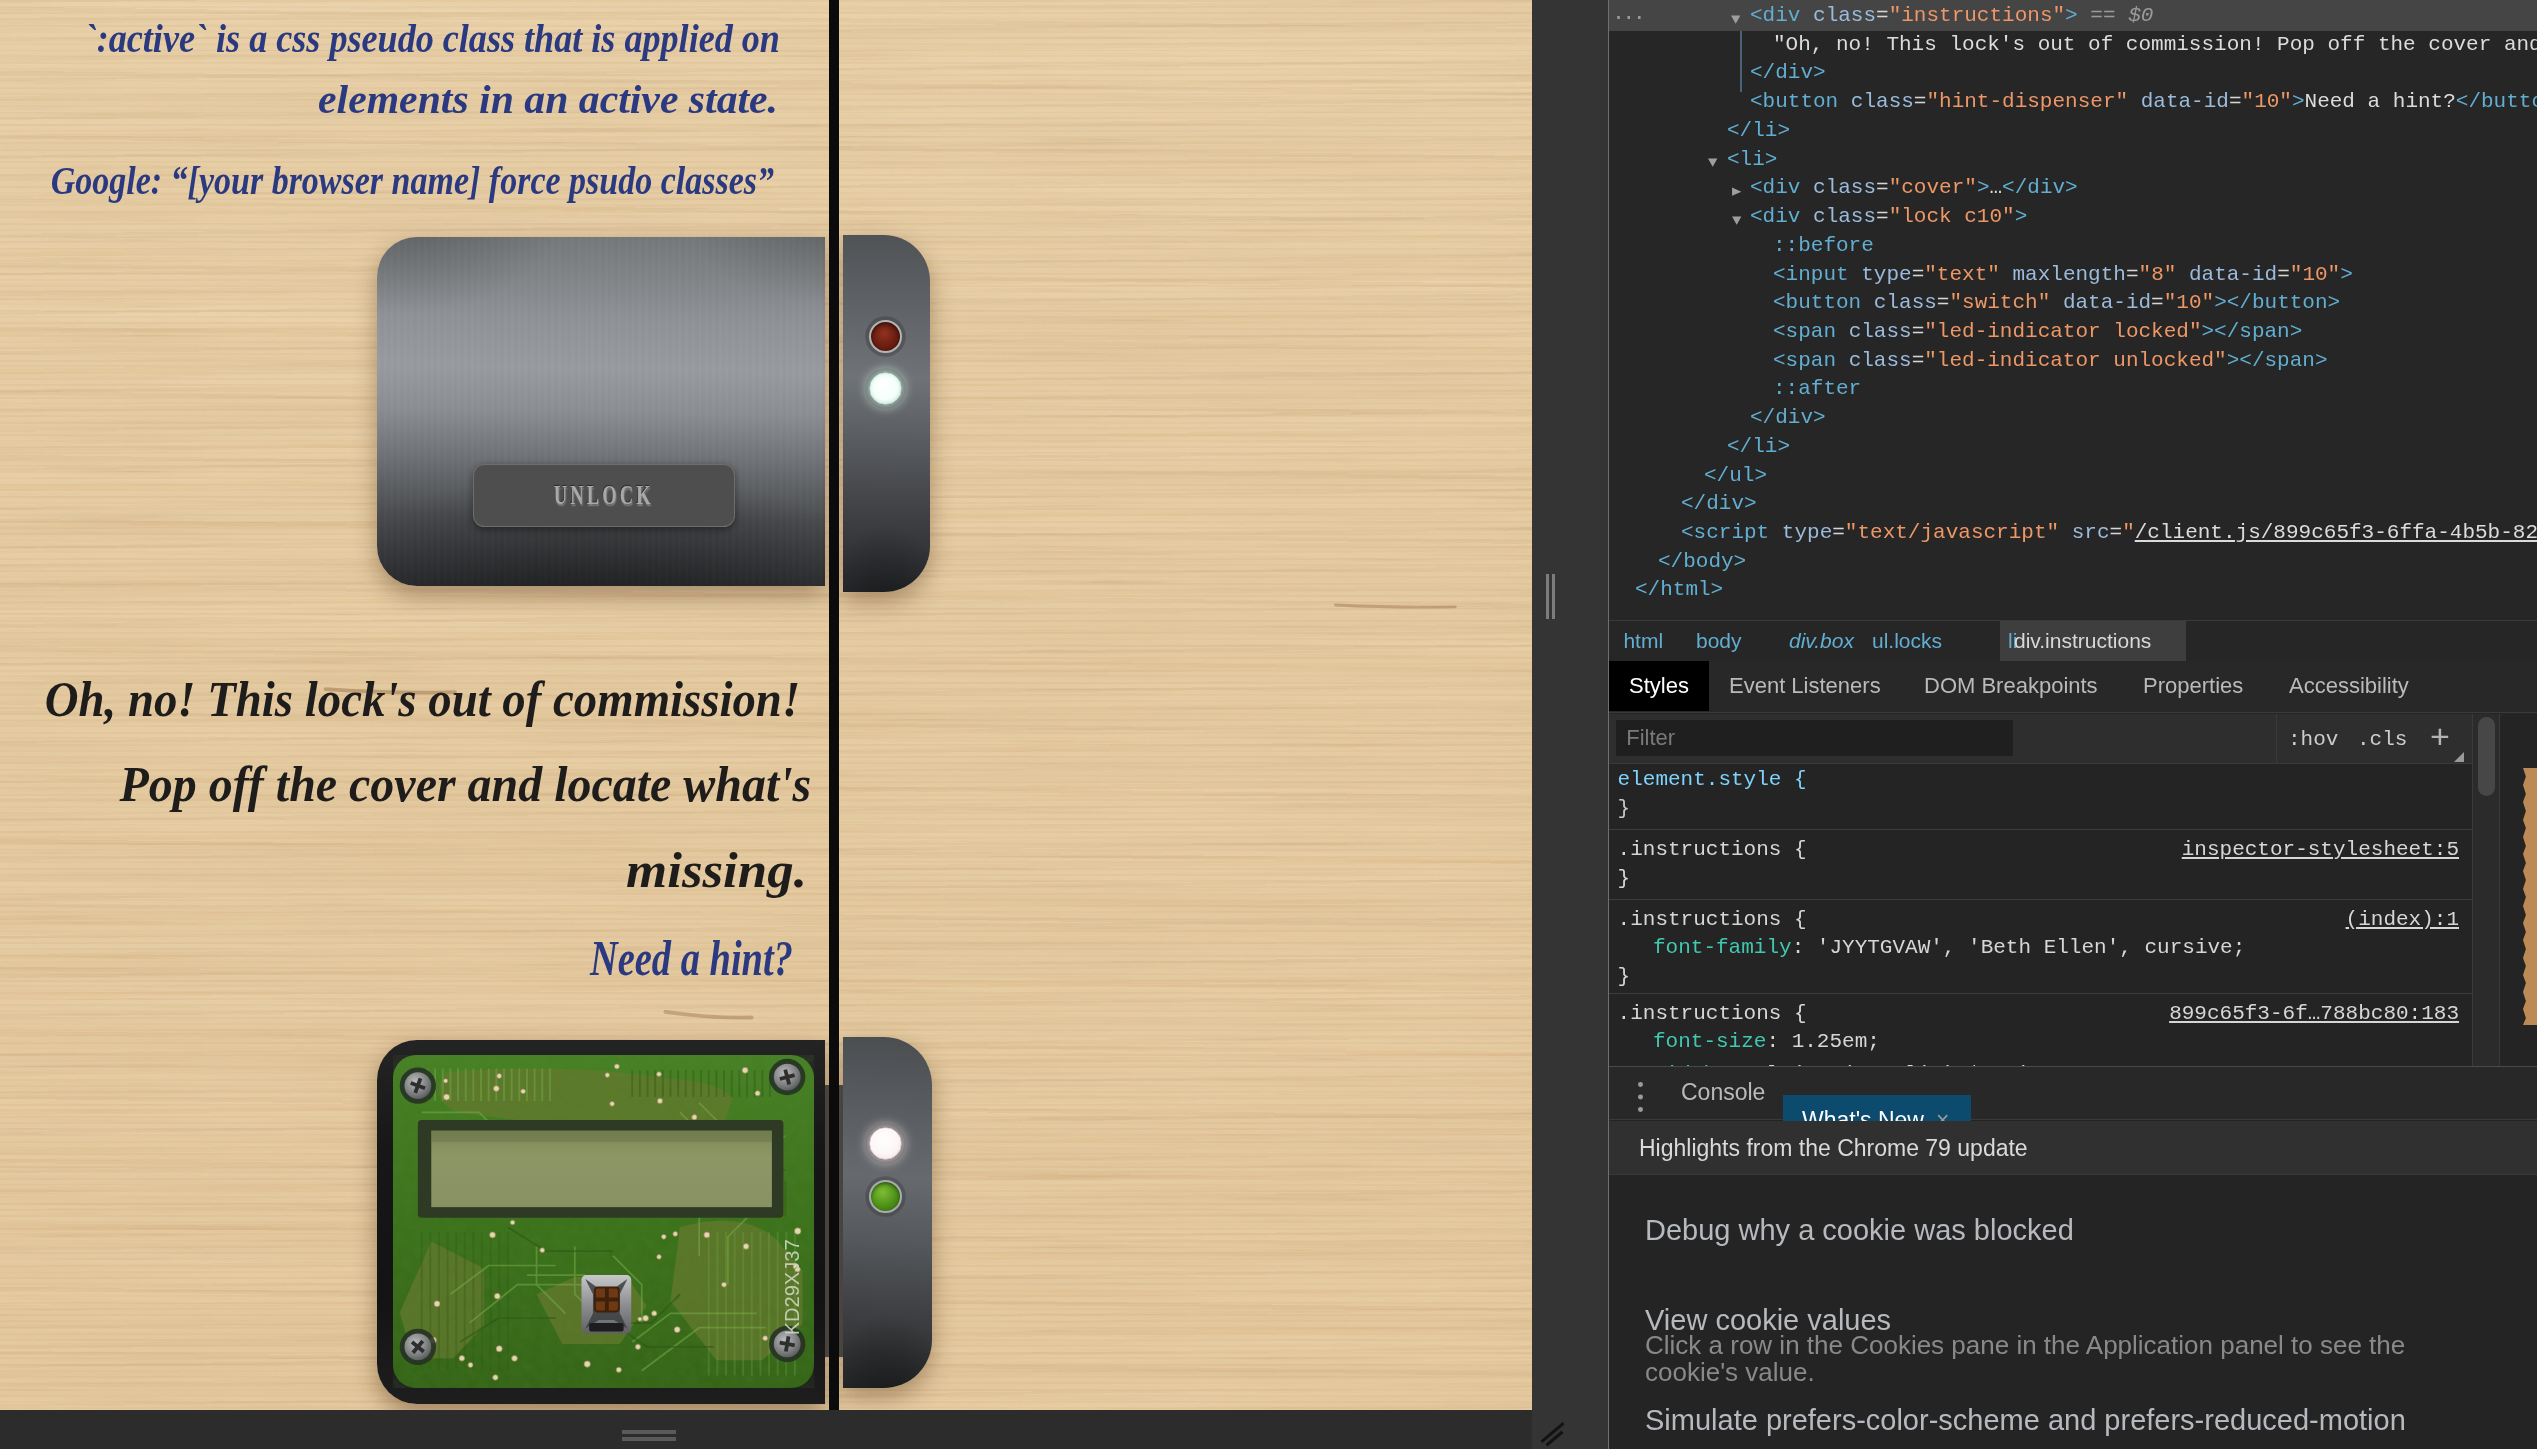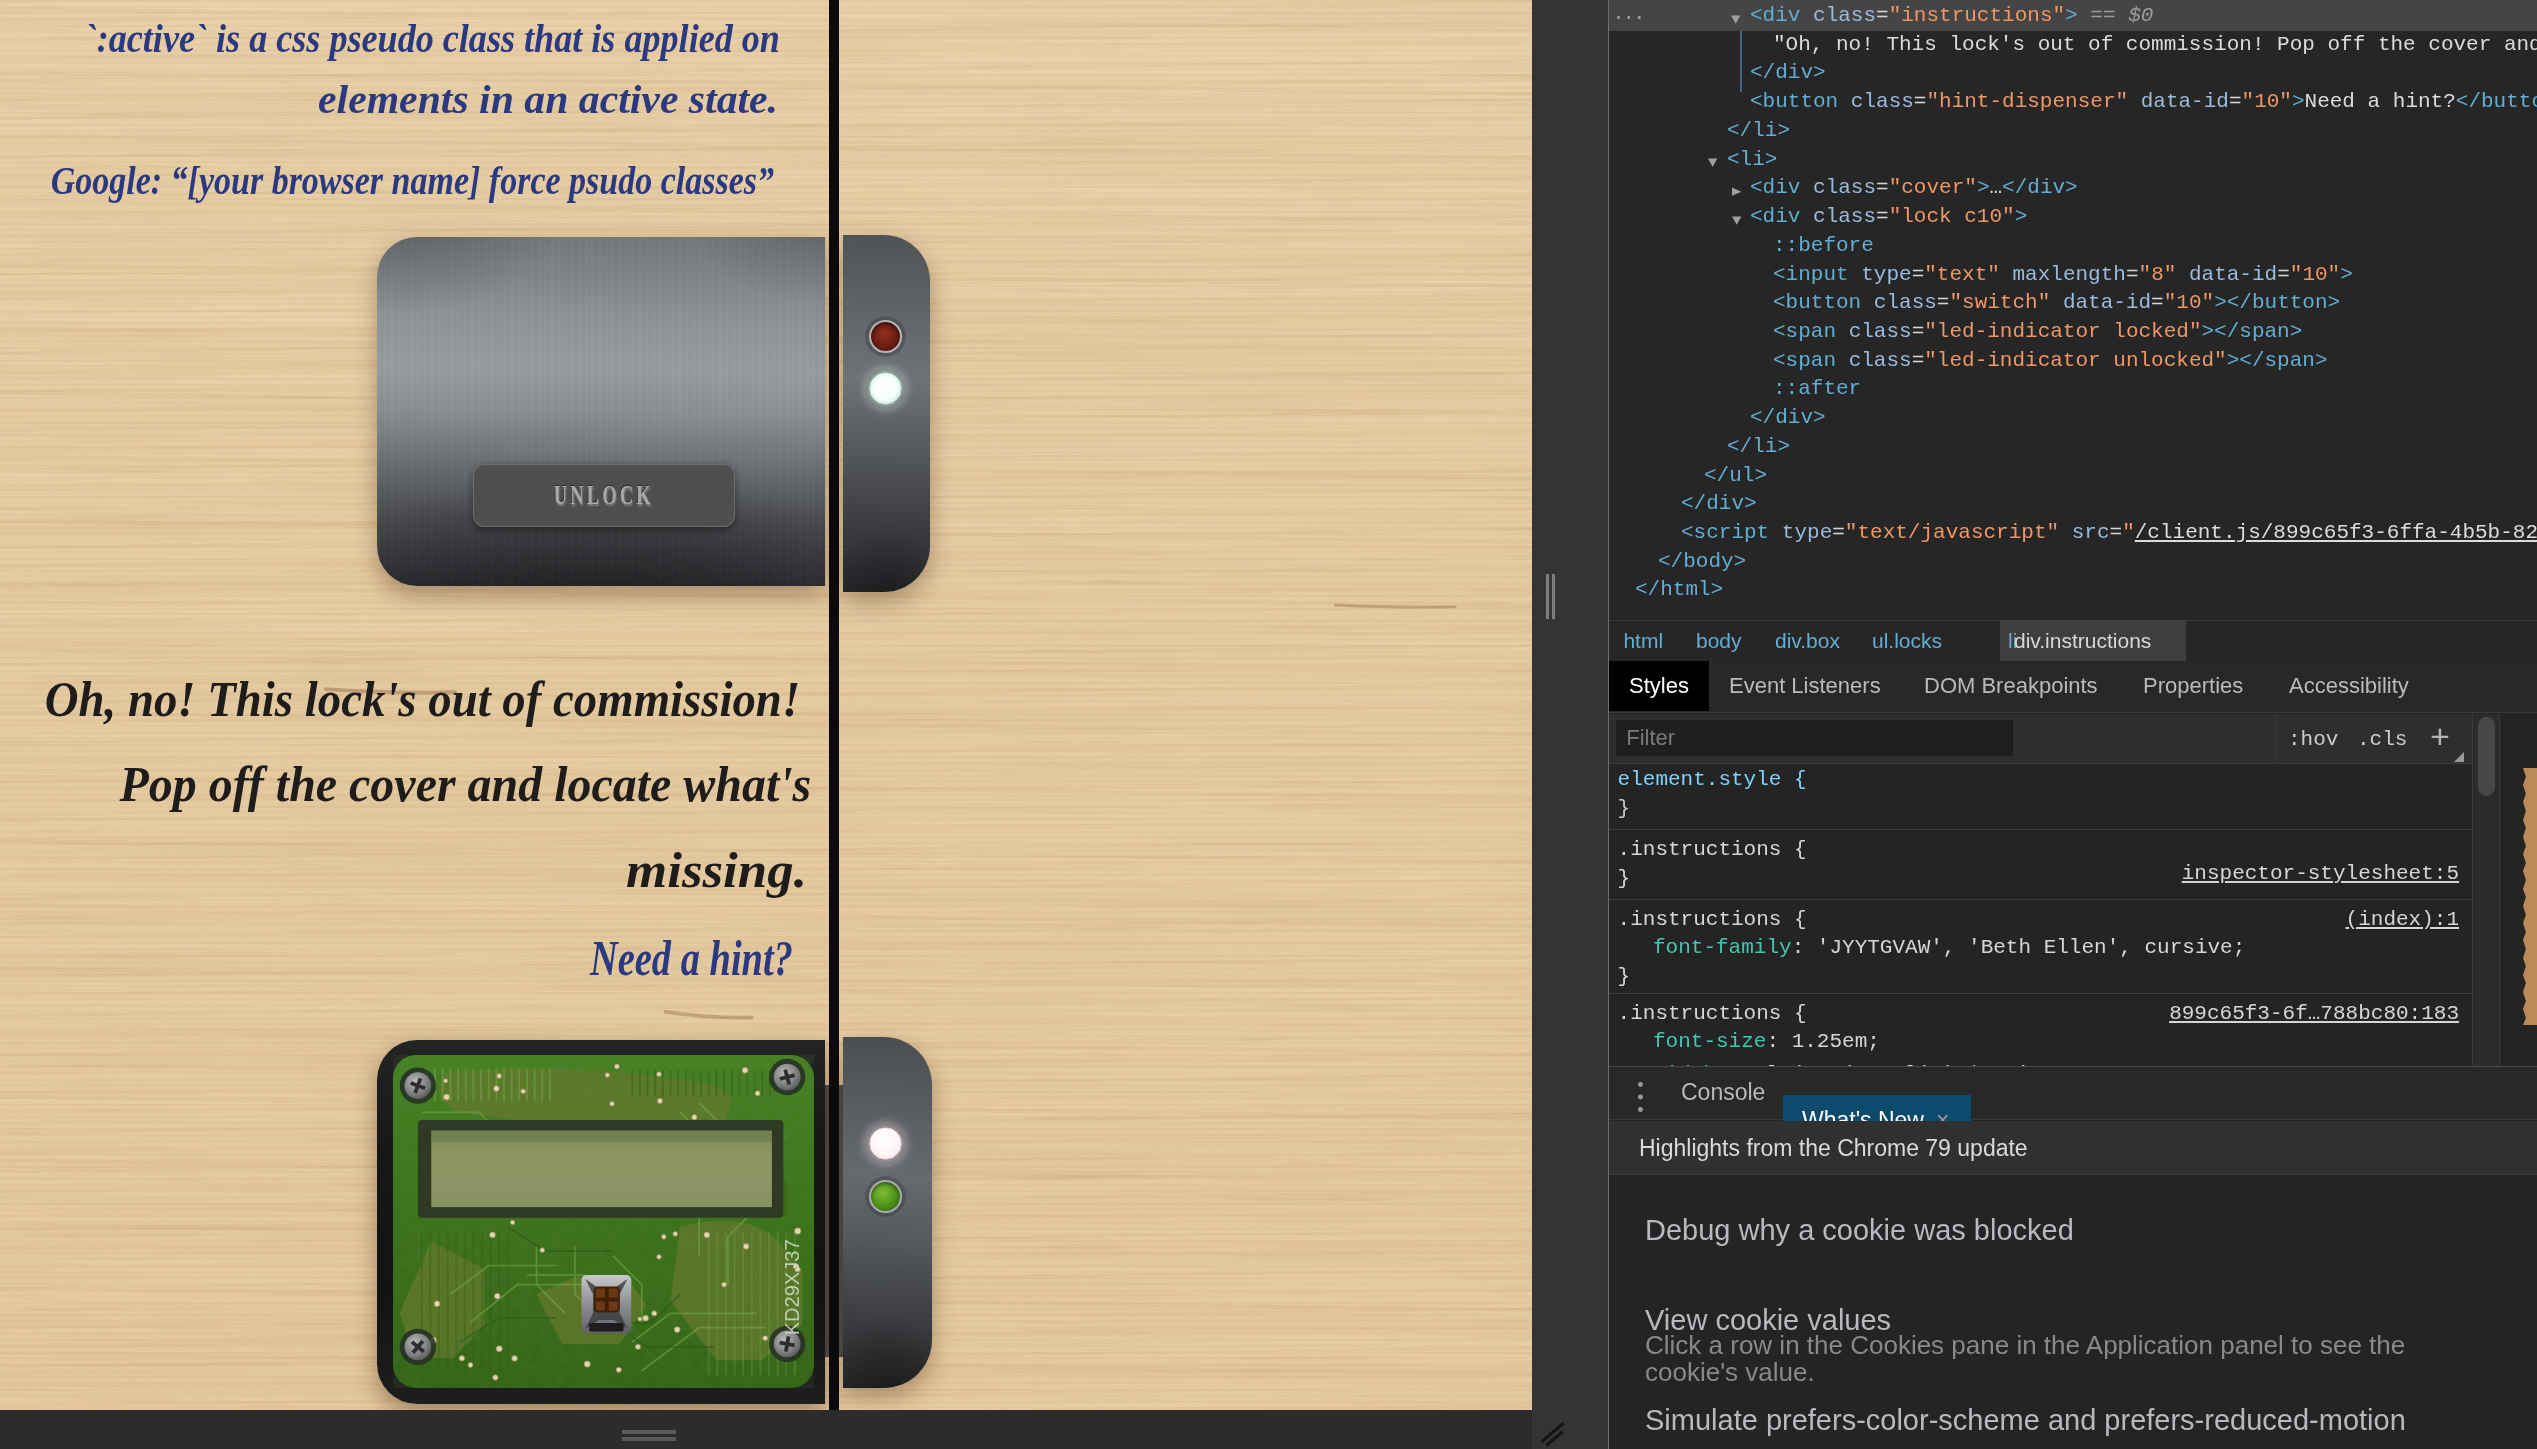--- a/index.html
+++ b/index.html
@@ -322,21 +322,21 @@
     <div class="row" style="top:0px; height:31px; background:#454545;"></div>
 
     <div class="abs" style="left:131px; top:31px; width:1.9px; height:61px; background:#48637a;"></div>
     <div id="tree" class="mono"><div class="row" style="top:1px; left:141px;"><span class="tag">&lt;div</span> <span class="attr">class</span>=<span class="val">"instructions"</span><span class="tag">&gt;</span> <span class="gray">== <i>$0</i></span></div><div class="arrow" style="left:123px; top:3.8px;">▾</div><div class="row" style="top:30px; left:164px;"><span class="txt-w">"Oh, no! This lock's out of commission! Pop off the cover and locate what's missing."</span></div><div class="row" style="top:58px; left:141px;"><span class="tag">&lt;/div&gt;</span></div><div class="row" style="top:87px; left:141px;"><span class="tag">&lt;button</span> <span class="attr">class</span>=<span class="val">"hint-dispenser"</span> <span class="attr">data-id</span>=<span class="val">"10"</span><span class="tag">&gt;</span><span class="txt-w">Need a hint?</span><span class="tag">&lt;/button&gt;</span></div><div class="row" style="top:116px; left:118px;"><span class="tag">&lt;/li&gt;</span></div><div class="row" style="top:145px; left:118px;"><span class="tag">&lt;li&gt;</span></div><div class="arrow" style="left:100px; top:147px;">▾</div><div class="row" style="top:173px; left:141px;"><span class="tag">&lt;div</span> <span class="attr">class</span>=<span class="val">"cover"</span><span class="tag">&gt;</span><span class="txt-w">…</span><span class="tag">&lt;/div&gt;</span></div><div class="arrow" style="left:124px; top:176px;">▸</div><div class="row" style="top:202px; left:141px;"><span class="tag">&lt;div</span> <span class="attr">class</span>=<span class="val">"lock c10"</span><span class="tag">&gt;</span></div><div class="arrow" style="left:124px; top:205px;">▾</div><div class="row" style="top:231px; left:164px;"><span class="tag">::before</span></div><div class="row" style="top:260px; left:164px;"><span class="tag">&lt;input</span> <span class="attr">type</span>=<span class="val">"text"</span> <span class="attr">maxlength</span>=<span class="val">"8"</span> <span class="attr">data-id</span>=<span class="val">"10"</span><span class="tag">&gt;</span></div><div class="row" style="top:288px; left:164px;"><span class="tag">&lt;button</span> <span class="attr">class</span>=<span class="val">"switch"</span> <span class="attr">data-id</span>=<span class="val">"10"</span><span class="tag">&gt;&lt;/button&gt;</span></div><div class="row" style="top:317px; left:164px;"><span class="tag">&lt;span</span> <span class="attr">class</span>=<span class="val">"led-indicator locked"</span><span class="tag">&gt;&lt;/span&gt;</span></div><div class="row" style="top:346px; left:164px;"><span class="tag">&lt;span</span> <span class="attr">class</span>=<span class="val">"led-indicator unlocked"</span><span class="tag">&gt;&lt;/span&gt;</span></div><div class="row" style="top:374px; left:164px;"><span class="tag">::after</span></div><div class="row" style="top:403px; left:141px;"><span class="tag">&lt;/div&gt;</span></div><div class="row" style="top:432px; left:118px;"><span class="tag">&lt;/li&gt;</span></div><div class="row" style="top:461px; left:95px;"><span class="tag">&lt;/ul&gt;</span></div><div class="row" style="top:489px; left:72px;"><span class="tag">&lt;/div&gt;</span></div><div class="row" style="top:518px; left:72px;"><span class="tag">&lt;script</span> <span class="attr">type</span>=<span class="val">"text/javascript"</span> <span class="attr">src</span>=<span class="val">"</span><span class="txt-w" style="text-decoration:underline">/client.js/899c65f3-6ffa-4b5b-8288-92ea28bc9080</span></div><div class="row" style="top:547px; left:49px;"><span class="tag">&lt;/body&gt;</span></div><div class="row" style="top:575px; left:26px;"><span class="tag">&lt;/html&gt;</span></div><div class="abs gray sans" style="left:5.7px; top:-3.8px; font-size:27px; letter-spacing:2.9px;">...</div></div>
   </div>
 
   <div class="abs sans" style="left:0; top:620px; width:930px; height:41px; background:#262626; border-top:1px solid #3a3a3a; font-size:21px; line-height:40px; color:#62aed2;">
     <div class="abs" style="left:391px; top:0; width:186px; height:41px; background:#3e3e3e;"></div>
     <span class="abs" style="left:14.4px;">html</span>
     <span class="abs" style="left:87px;">body</span>
-    <span class="abs" style="left:166px;">div.box</span>
+    <span class="abs" style="left:180px;font-style:italic;">div.box</span>
     <span class="abs" style="left:263px;">ul.locks</span>
     <span class="abs" style="left:371px;margin-left:28px;">li</span>
     <span class="abs" style="left:405px; color:#d8d8d8;">div.instructions</span>
   </div>
 
   <div class="abs sans" style="left:0; top:661px; width:930px; height:52px; background:#282828; border-bottom:1.9px solid #3a3a3a; font-size:22px; color:#bababa;">
     <div class="abs" style="left:0; top:0; width:100px; height:50px; background:#000; color:#fff; text-align:center; line-height:50px;">Styles</div>
     <span class="abs" style="left:120px; top:12.4px;">Event Listeners</span>
     <span class="abs" style="left:315px; top:12.4px;">DOM Breakpoints</span>
     <span class="abs" style="left:534px; top:12.4px;">Properties</span>
@@ -350,21 +350,21 @@
     <span class="abs mono" style="left:748px; top:10.5px; color:#cdcdcd; line-height:29px;">.cls</span>
     <span class="abs sans" style="left:821px; top:2.9px; color:#b4b4b4; font-size:34px; font-weight:300;">+</span>
     <div class="abs" style="left:845px; top:38px; width:0; height:0; border-left:10.5px solid transparent; border-bottom:10.5px solid #9a9a9a;"></div>
   </div>
 
   <div id="styles" class="abs" style="left:0; top:764px; width:930px; height:303px; background:#242424; overflow:hidden;">
       <div class="row mono" style="top:1px; left:8.6px; width:auto;"><span style="color:#7dd3fc">element.style {</span></div>
       <div class="row mono" style="top:30px; left:8.6px; width:auto;"><span style="color:#c8c8c8">}</span></div>
       <div class="abs" style="left:0; top:65px; width:863px; height:1px; background:#3c3c3c;"></div>
       <div class="row mono" style="top:71px; left:8.6px; width:auto;"><span class="sel">.instructions {</span></div>
-      <div class="mono abs link" style="top:71px; right:80px;margin-top:24px;">inspector-stylesheet:5</div>
+      <div class="mono abs link" style="top:71px; right:80px;">inspector-stylesheet:5</div>
       <div class="row mono" style="top:100px; left:8.6px; width:auto;"><span class="sel">}</span></div>
       <div class="abs" style="left:0; top:135px; width:863px; height:1px; background:#3c3c3c;"></div>
       <div class="row mono" style="top:141px; left:8.6px; width:auto;"><span class="sel">.instructions {</span></div>
       <div class="mono abs link" style="top:141px; right:80px;">(index):1</div>
       <div class="row mono" style="top:169px; left:44px; width:auto;"><span class="prop">font-family</span><span class="sel">: 'JYYTGVAW', 'Beth Ellen', cursive;</span></div>
       <div class="row mono" style="top:198px; left:8.6px; width:auto;"><span class="sel">}</span></div>
       <div class="abs" style="left:0; top:229px; width:863px; height:1px; background:#3c3c3c;"></div>
       <div class="row mono" style="top:235px; left:8.6px; width:auto;"><span class="sel">.instructions {</span></div>
       <div class="mono abs link" style="top:235px; right:80px;">899c65f3-6f…788bc80:183</div>
       <div class="row mono" style="top:263px; left:44px; width:auto;"><span class="prop">font-size</span><span class="sel">: 1.25em;</span></div>

